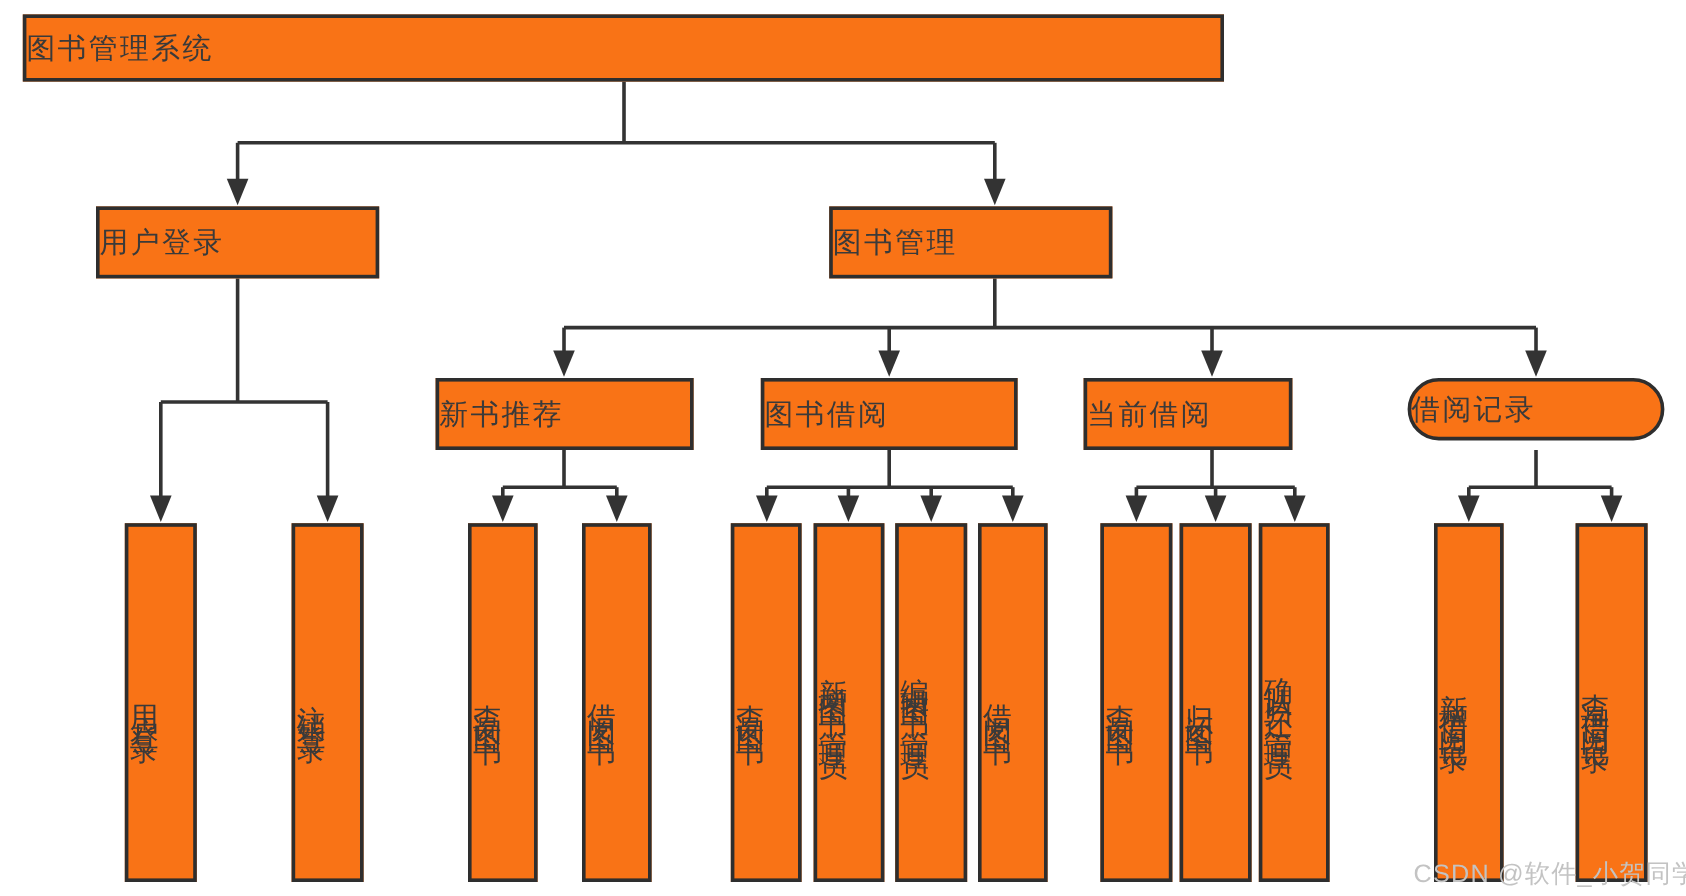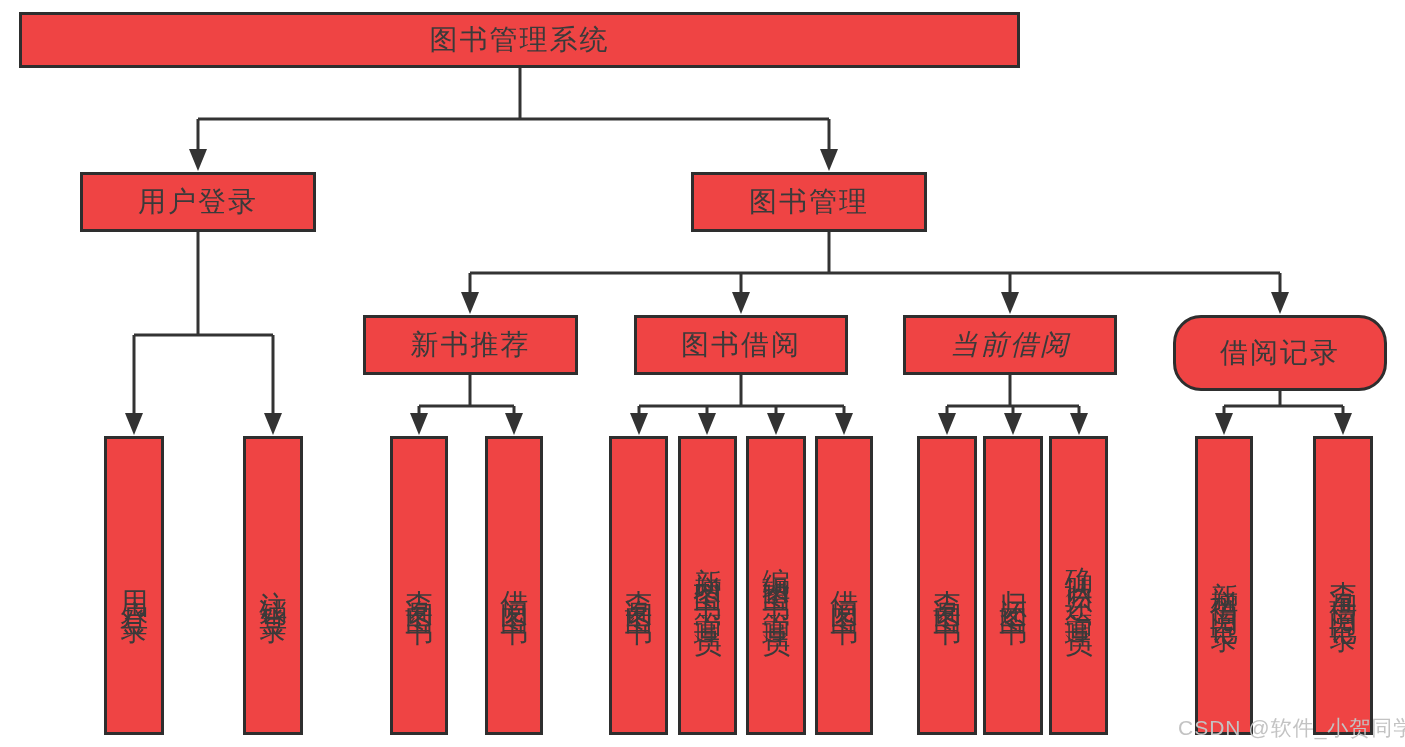--- a/index.html
+++ b/index.html
@@ -19,46 +19,46 @@
     position: absolute;
     left: 0; top: 0;
     width: 1405px;
     height: 747px;
     z-index: 1;
   }
   .box {
     position: absolute;
     box-sizing: border-box;
     border: 3px solid #2e2e2e;
-    background: #ef4444;
+    background: #f97316;
     display: flex;
     align-items: center;
-    justify-content: center;
+    justify-content: flex-start;
     color: #3a3a3a;
-    font-size: 28px;
+    font-size: 24px;
     letter-spacing: 2px;
     z-index: 2;
   }
   .leaf span {
     writing-mode: vertical-rl;
     text-orientation: mixed;
     letter-spacing: 9px;
     line-height: 1.05;
     white-space: nowrap;
   }
   
   .n-root  { left: 19px;  top: 12px;  width: 1001px; height: 56px; }
   
   .n-login { left: 80px;  top: 172px; width: 236px; height: 60px; }
   .n-mgmt  { left: 691px; top: 172px; width: 236px; height: 60px; }
   
   .n-g0 { left: 363px;  top: 315px; width: 215px; height: 60px; }
   .n-g1 { left: 634px;  top: 315px; width: 214px; height: 60px; }
-  .n-g2 { left: 903px;  top: 315px; width: 214px; height: 60px; font-style: italic; }
-  .n-g3 { left: 1173px; top: 315px; width: 214px; height: 76px; border-radius: 28px; }
+  .n-g2 { left: 903px;  top: 315px; width: 174px; height: 60px; }
+  .n-g3 { left: 1173px; top: 315px; width: 214px; height: 52px; border-radius: 28px; }
   
   .leaf { top: 436px; height: 299px; padding: 6px 0; }
   .n-l0  { left: 104px;  width: 60px; }
   .n-l1  { left: 243px;  width: 60px; }
   .n-l2  { left: 390px;  width: 58px; }
   .n-l3  { left: 485px;  width: 58px; }
   .n-l4  { left: 609px;  width: 59px; }
   .n-l5  { left: 678px;  width: 59px; }
   .n-l6  { left: 746px;  width: 60px; }
   .n-l7  { left: 815px;  width: 58px; }

